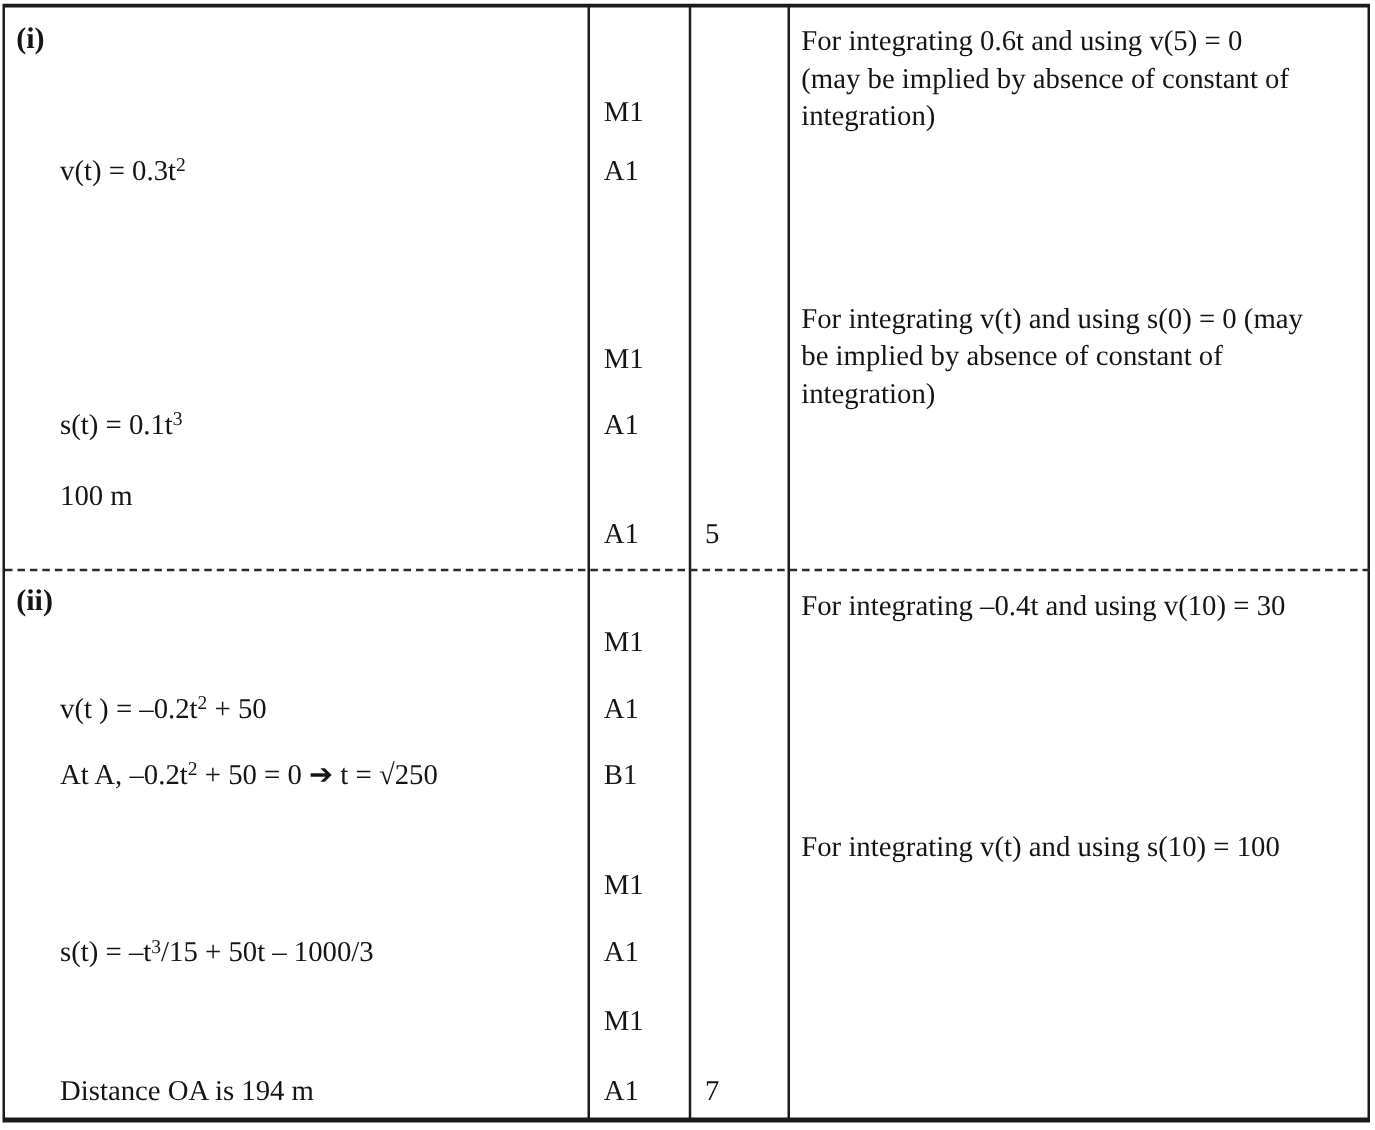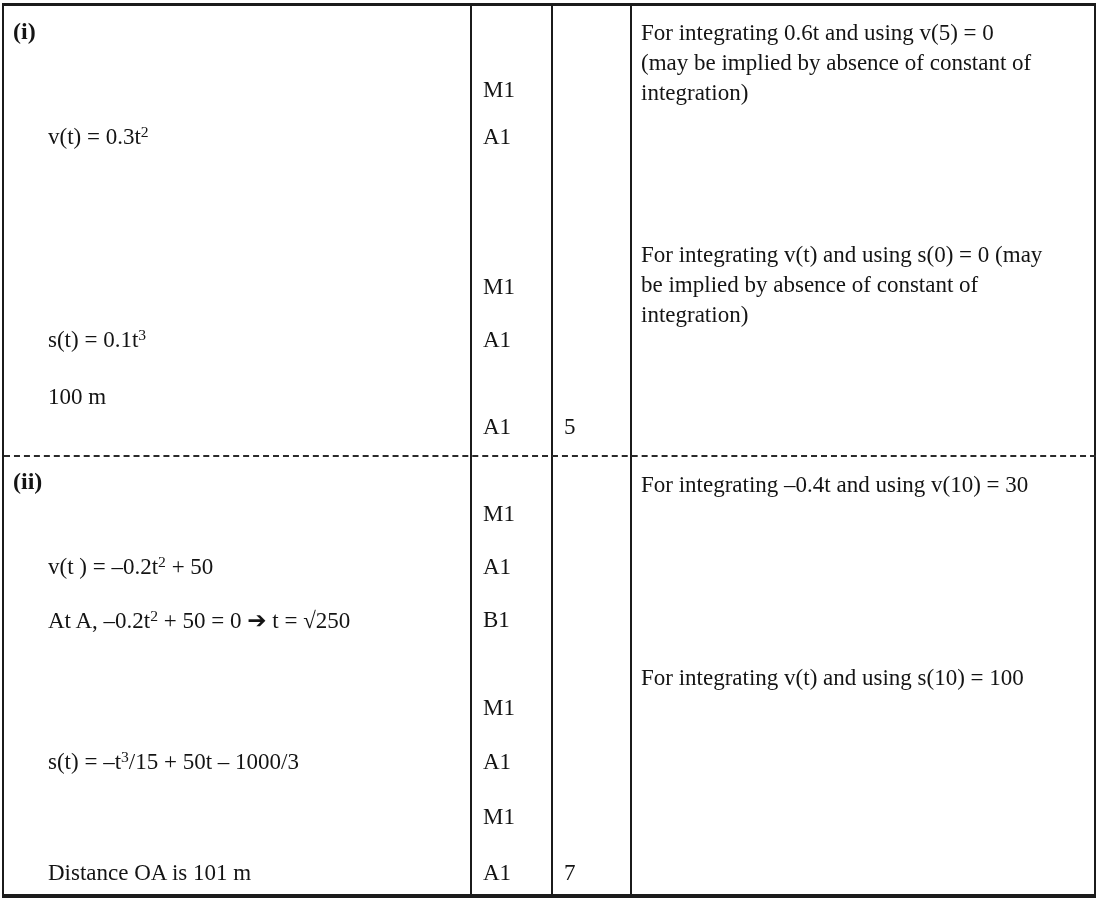--- a/index.html
+++ b/index.html
@@ -95,19 +95,19 @@
 
   <div class="txt mark" style="top:693px;">M1</div>
 
   <div class="txt work" style="top:747px;"><span>s(t) = –t</span><span class="sup">3</span><span>/15 + 50t – 1000/3</span></div>
 
   <div class="txt mark" style="top:747px;">A1</div>
 
   <div class="txt mark" style="top:802px;">M1</div>
 
 
-  <div class="txt work" style="top:858px;">Distance OA is 101 m</div>
+  <div class="txt work" style="top:858px;">Distance OA is 194 m</div>
 
   <div class="txt mark" style="top:858px;">A1</div>
 
   <div class="txt total" style="top:858px;">7</div>
 
 </div>
 
 </body></html>

